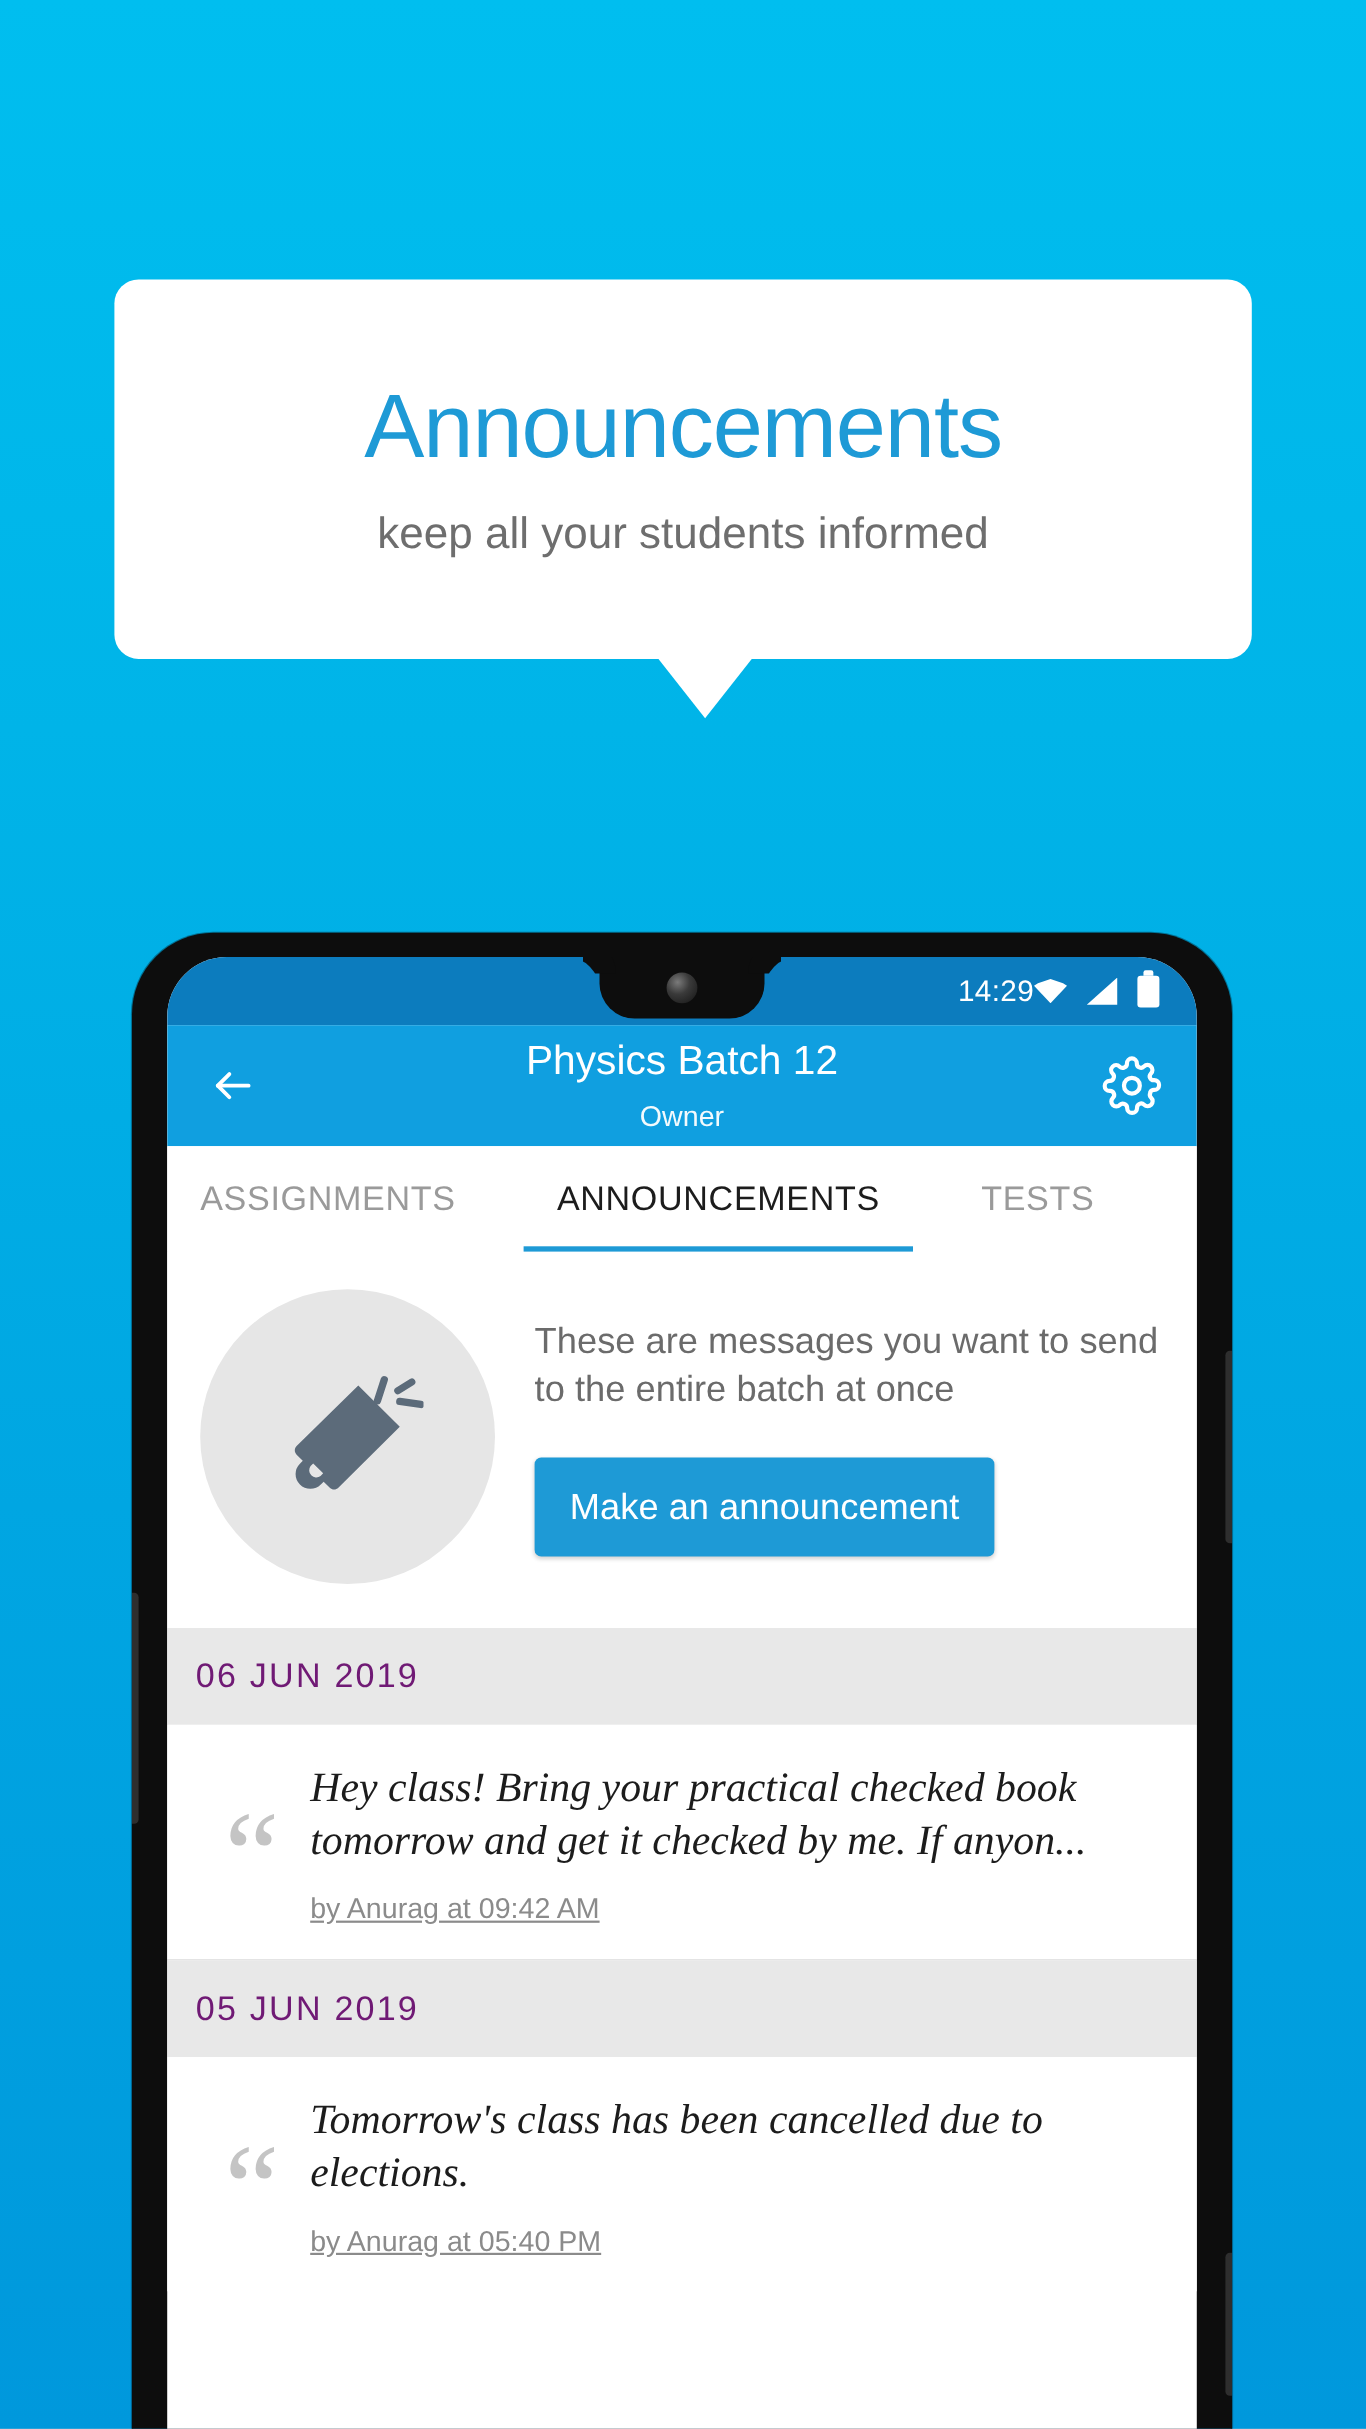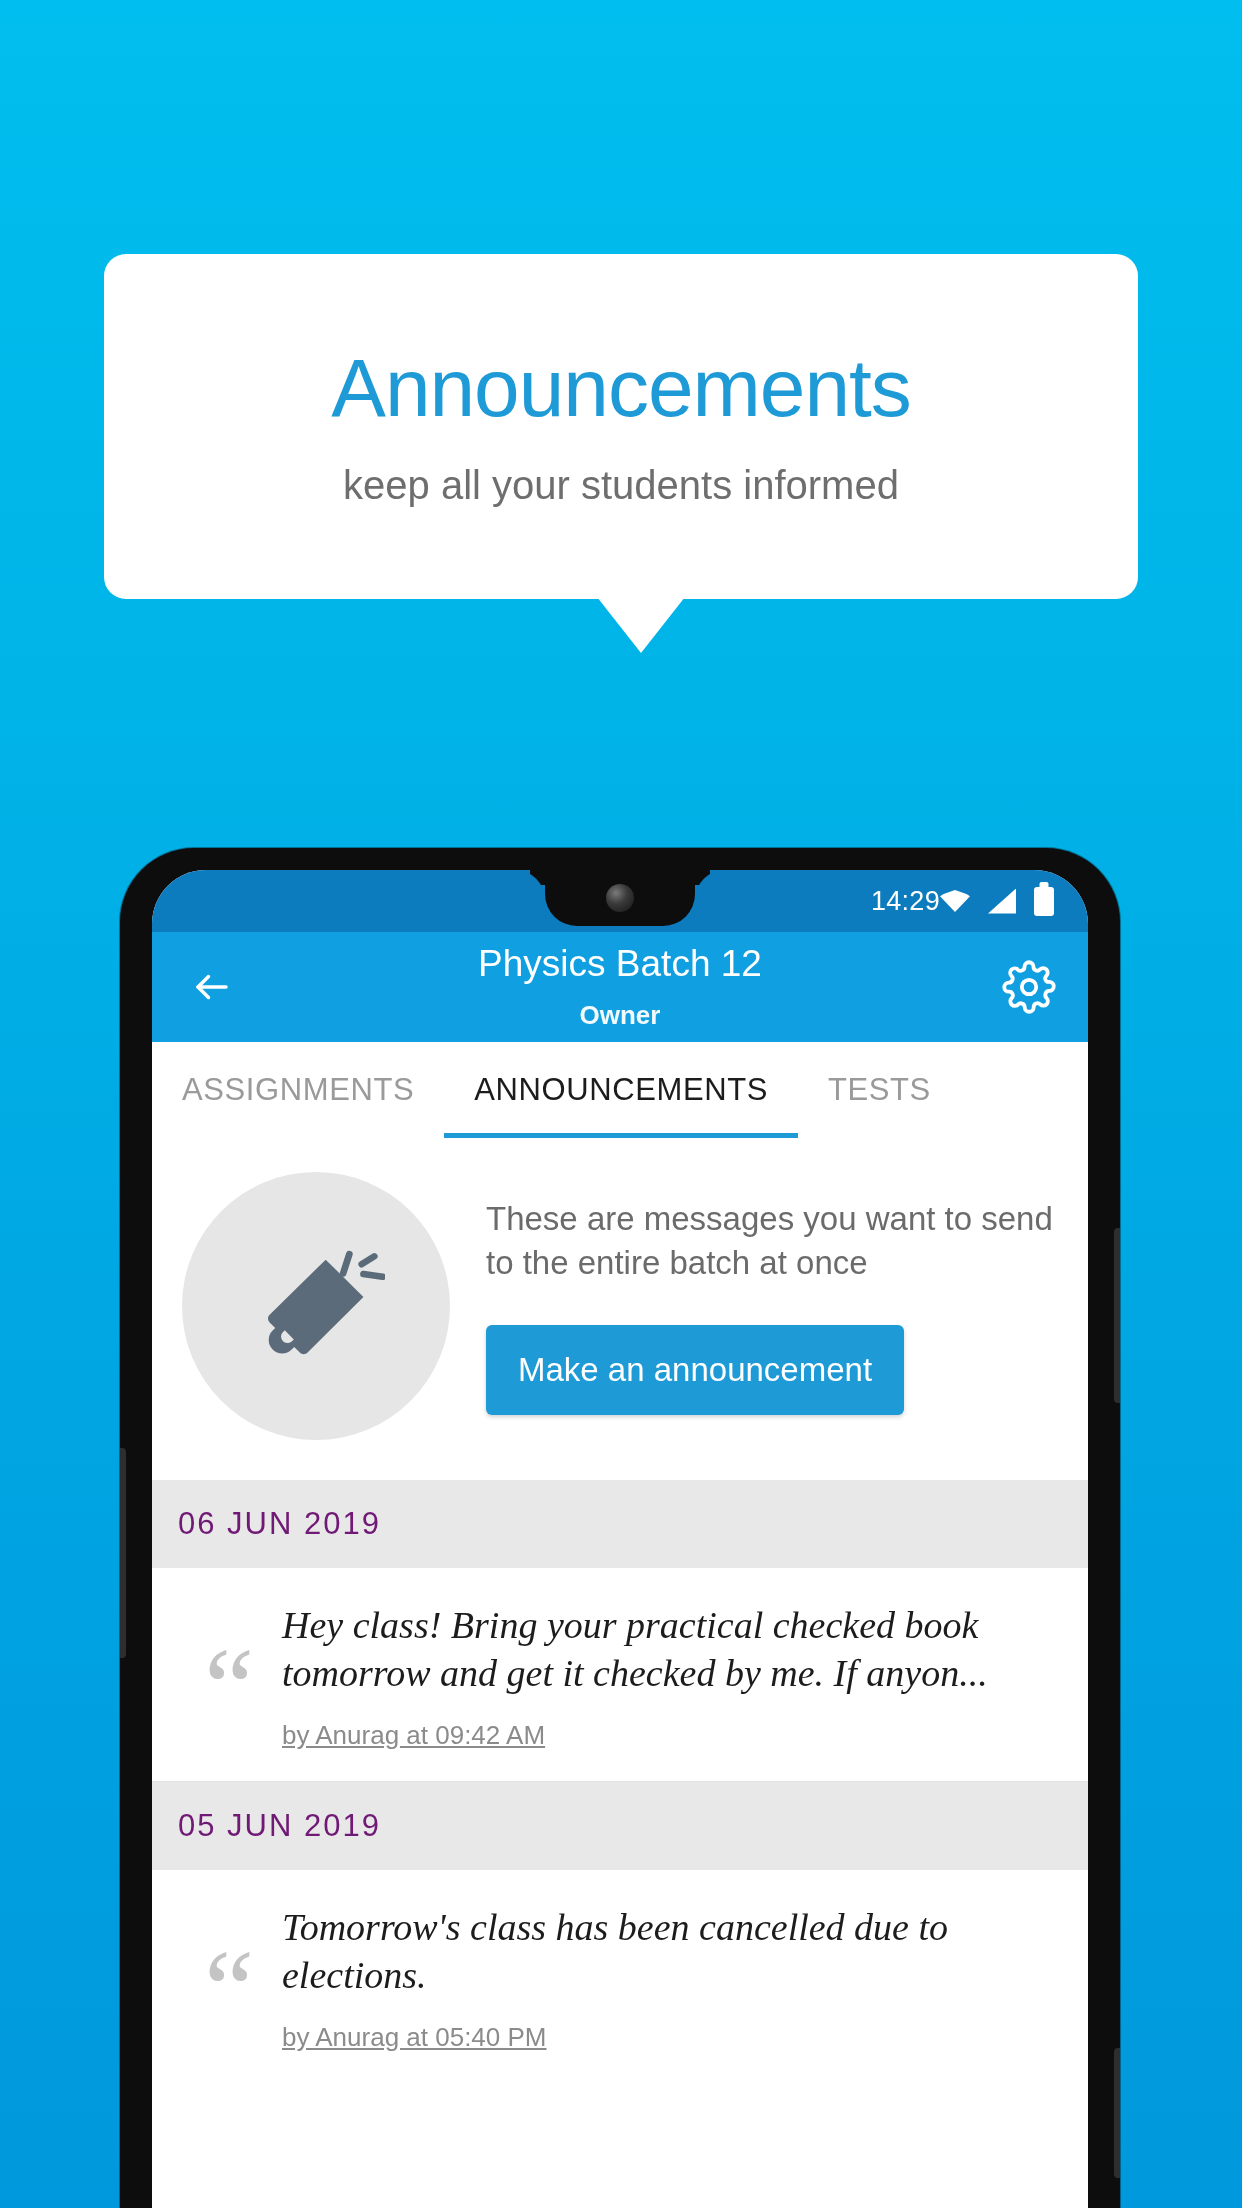--- a/index.html
+++ b/index.html
@@ -158,31 +158,32 @@
     color:#fff; font-size:44px; line-height:1;
     cursor:pointer;
   }
   .appbar-titles{
     position:absolute;
     left:0; right:0;
     text-align:center;
     pointer-events:none;
   }
   .appbar-title{ color:#fff; font-size:37px; font-weight:500; line-height:1.15; }
-  .appbar-sub{ color:#ffffff; font-size:26px; font-weight:700; opacity:.95; margin-top:14px;}
+  .appbar-sub{ color:#ffffff; font-size:26px; font-weight:400; opacity:.95; margin-top:14px;}
   .gear{ margin-left:auto; width:54px; height:54px; cursor:pointer; }
 
   
   .tabs{
     height:96px;
     background:#ffffff;
     display:flex;
     align-items:stretch;
     overflow:hidden;
     position:relative;
+    gap:32px;
   }
   .tab{
     display:flex; align-items:center;
     padding:0 30px;
     font-size:31px;
     color:#9a9a9a;
     letter-spacing:.6px;
     white-space:nowrap;
     position:relative;
     cursor:pointer;

